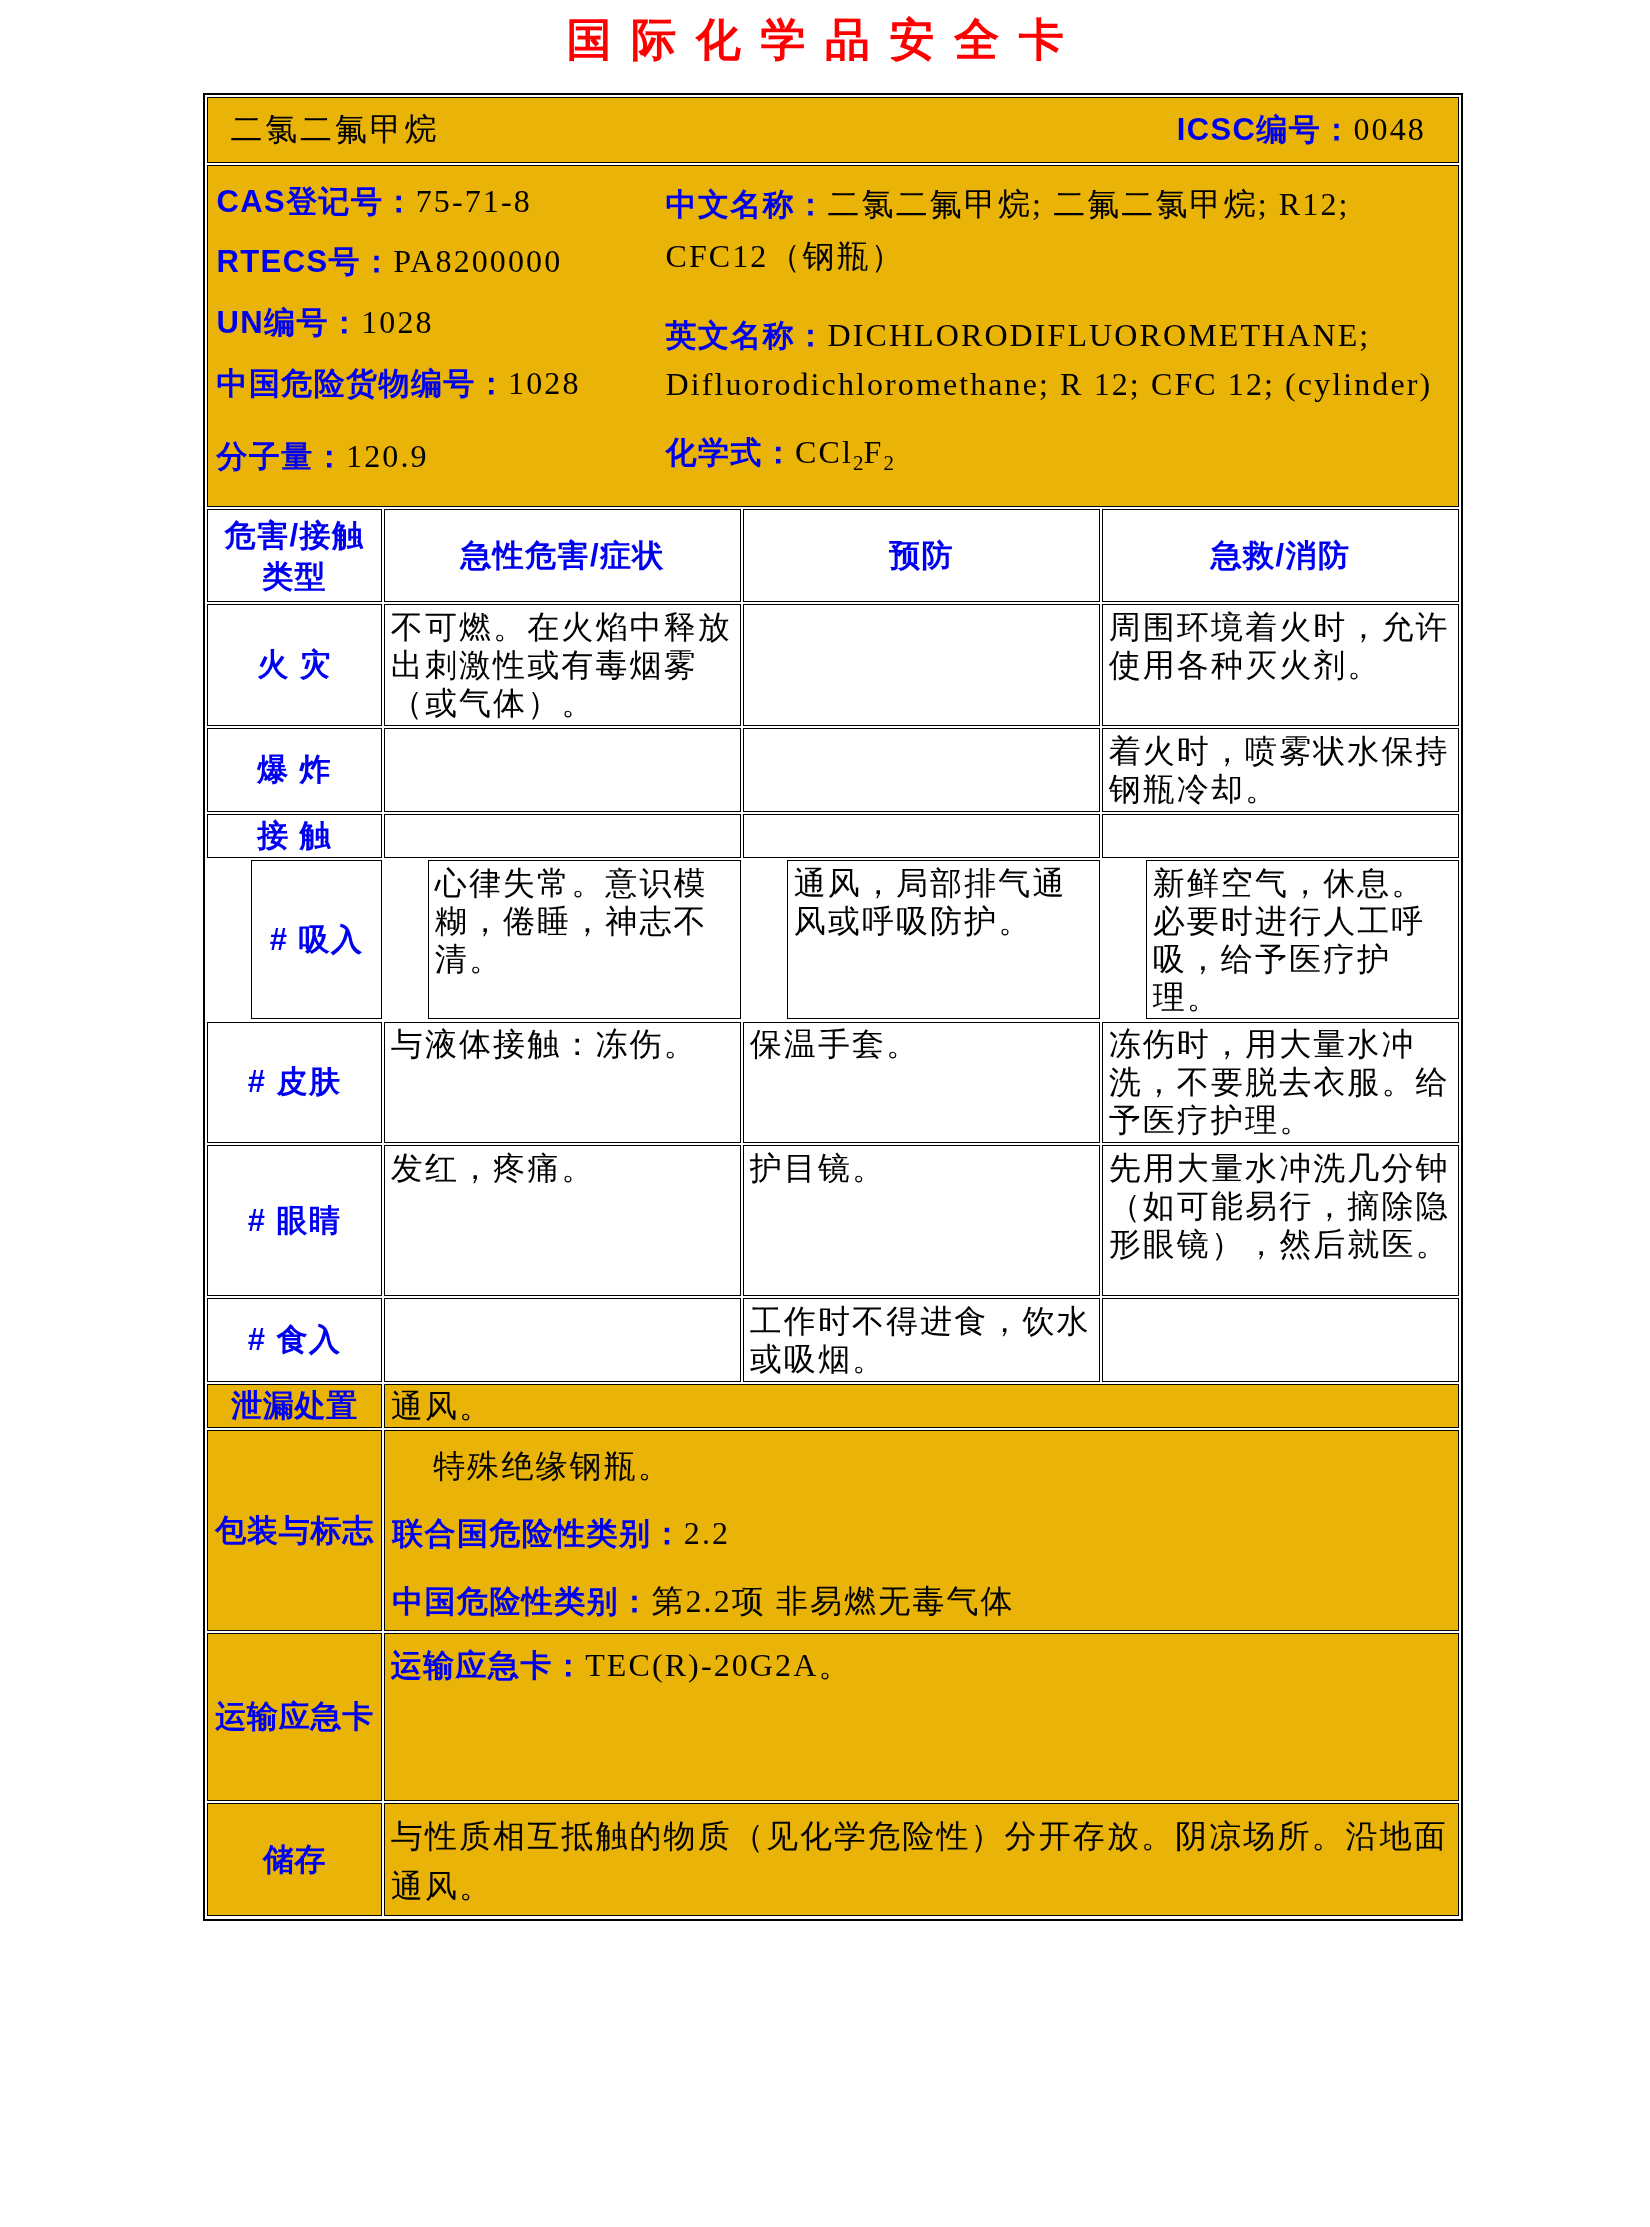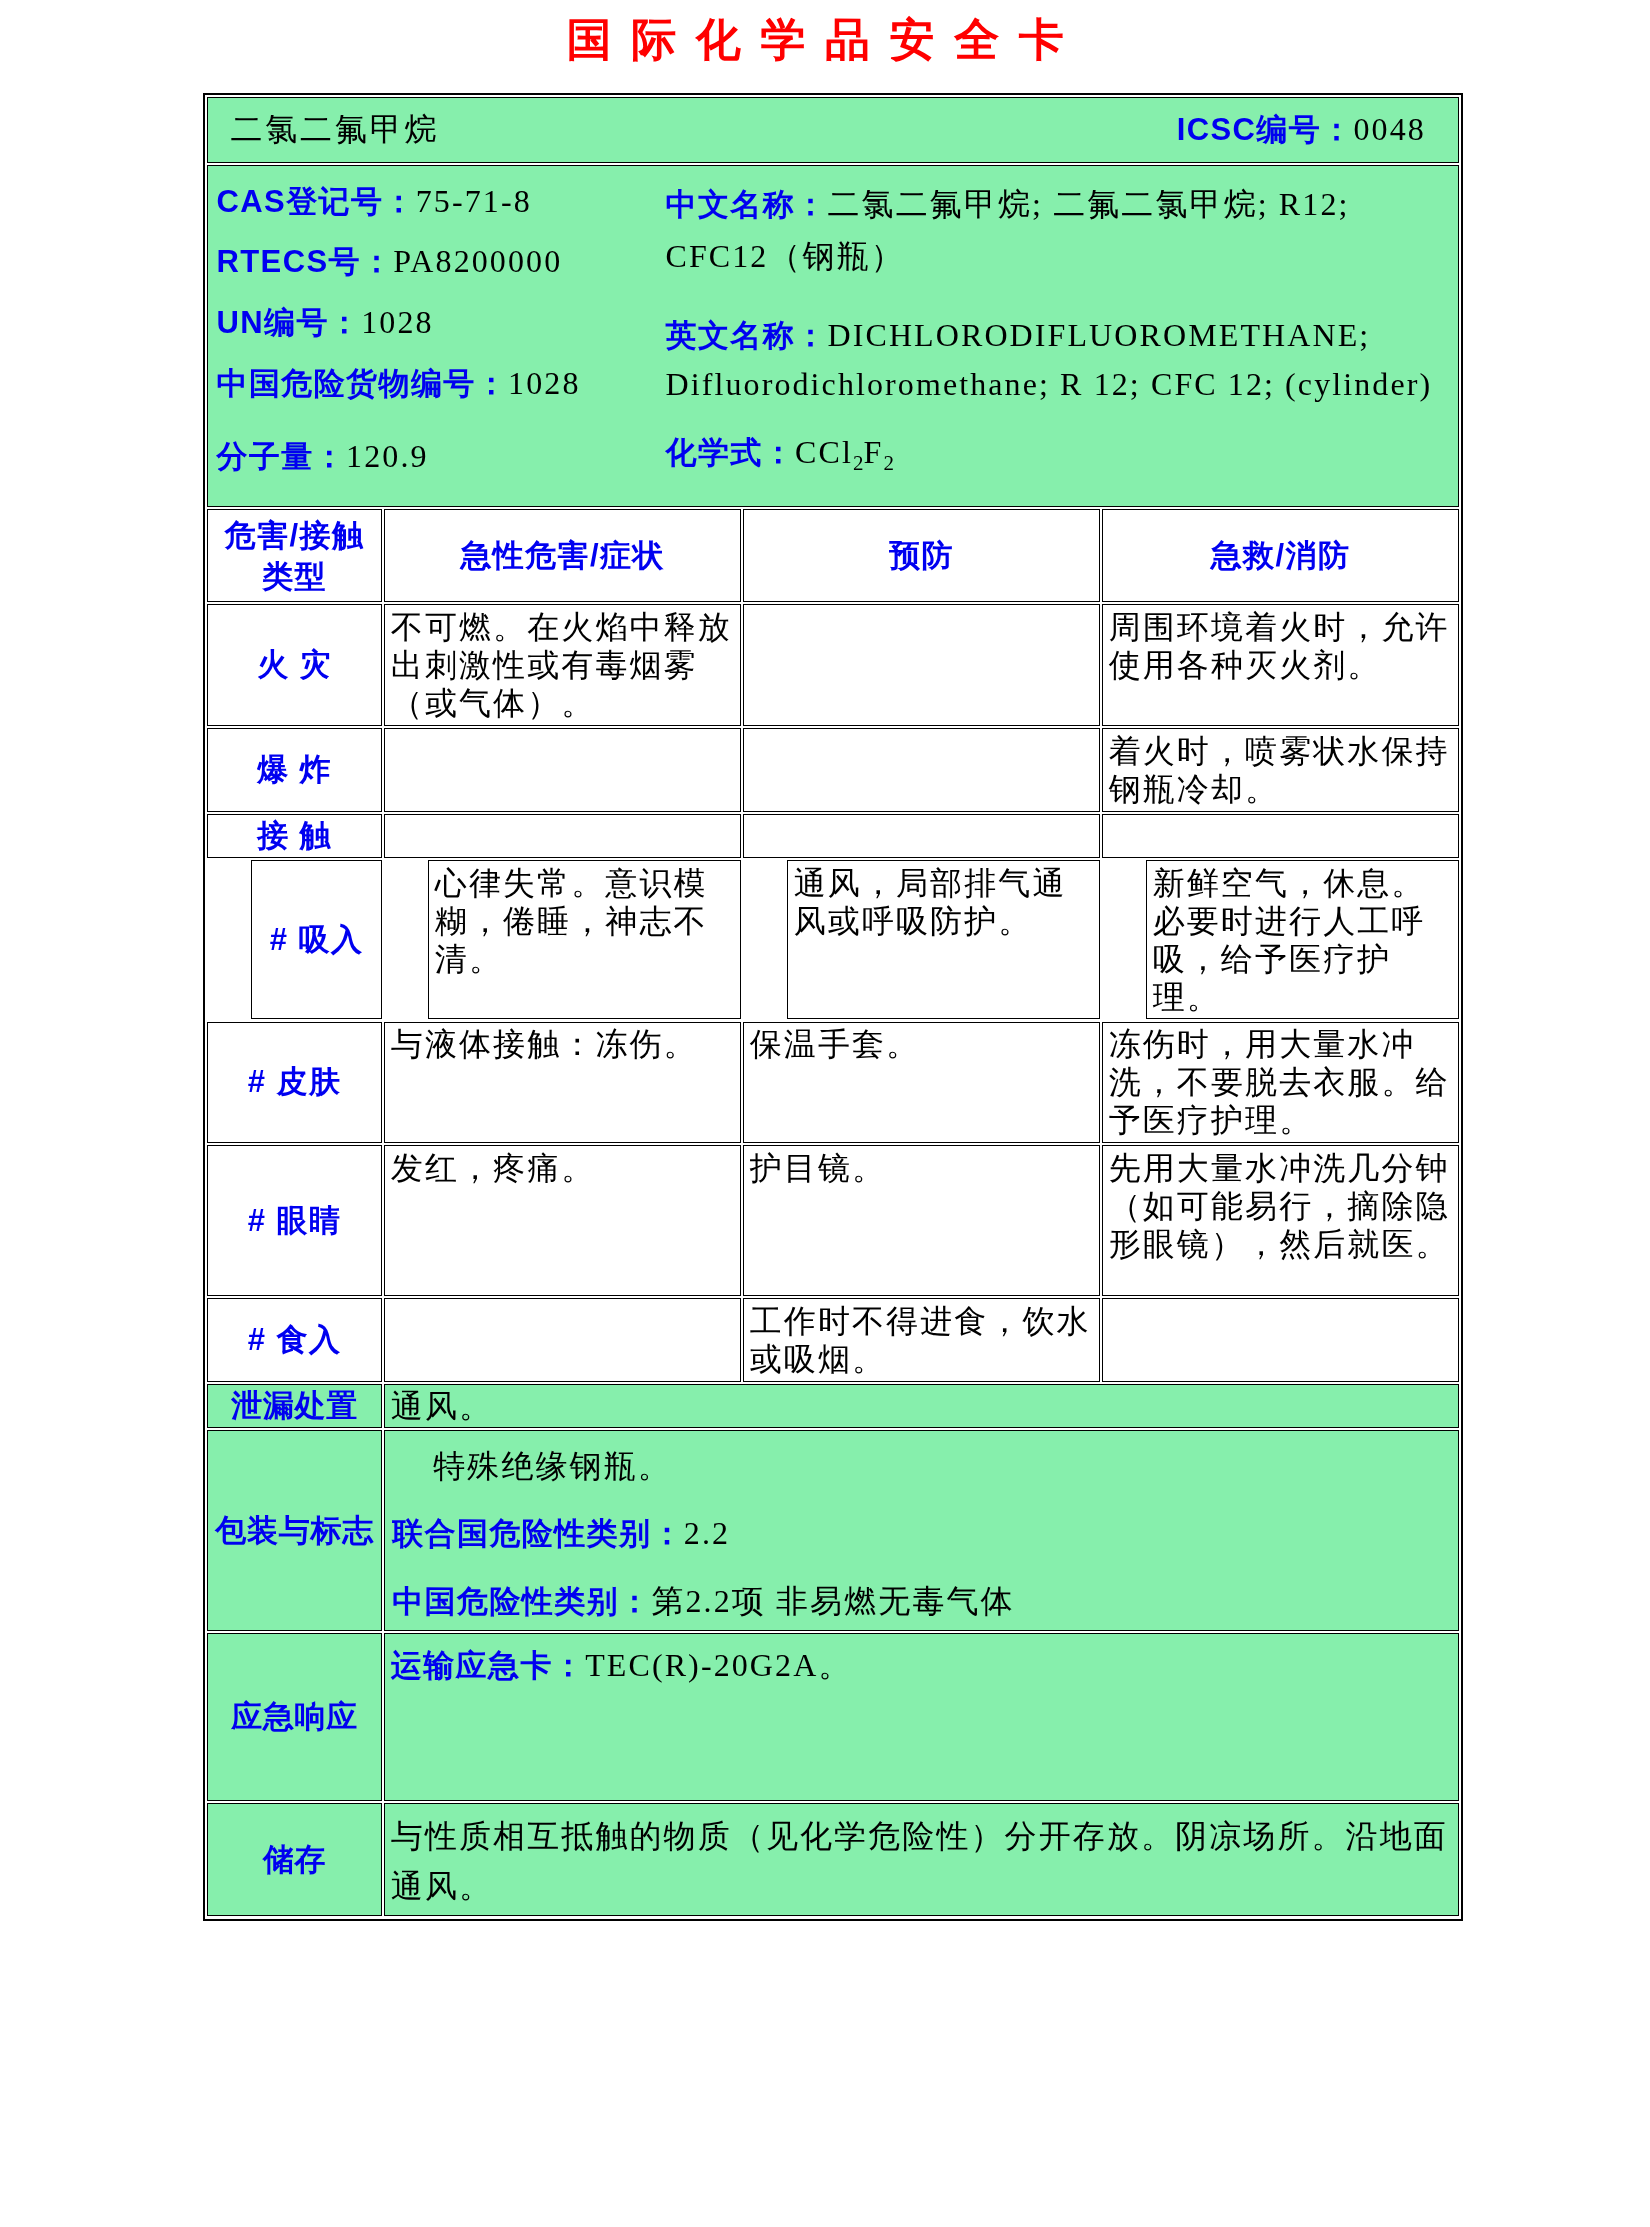--- a/index.html
+++ b/index.html
@@ -20,21 +20,21 @@
     color: #ff0000;
     white-space: nowrap;
   }
   .card {
     position: absolute; left: 203px; top: 93px; width: 1260px;
     border: 2.8px solid #000000;
     padding: 2.1px;
     display: flex; flex-direction: column; gap: 2.1px;
     background: #ffffff;
   }
-  .cell { border: 1.4px solid #000000; background: #86efac; }
+  .cell { border: 1.4px solid #000000; background: #eab308; }
 
   
   .blab {
     font-family: "Liberation Sans", "DejaVu Sans", sans-serif;
     font-weight: bold;
     font-size: 31px;
     color: #0000f0;
     letter-spacing: 1.4px;
   }
   .val {
@@ -242,21 +242,21 @@
         <div class="pack-line">
           <span class="blab">联合国危险性类别：</span><span class="val">2.2</span>
         </div>
         <div class="pack-line">
           <span class="blab">中国危险性类别：</span><span class="val">第2.2项 非易燃无毒气体</span>
         </div>
       </div>
     </div>
 
     <div class="lrow emerg-row">
-      <div class="cell lab">应急响应</div>
+      <div class="cell lab">运输应急卡</div>
       <div class="cell cont">
         <span class="blab">运输应急卡：</span><span class="val">TEC(R)-20G2A。</span>
       </div>
     </div>
 
     <div class="lrow stor-row">
       <div class="cell lab">储存</div>
       <div class="cell cont">
         <div>与性质相互抵触的物质（见化学危险性）分开存放。阴凉场所。沿地面</div>
         <div>通风。</div>

